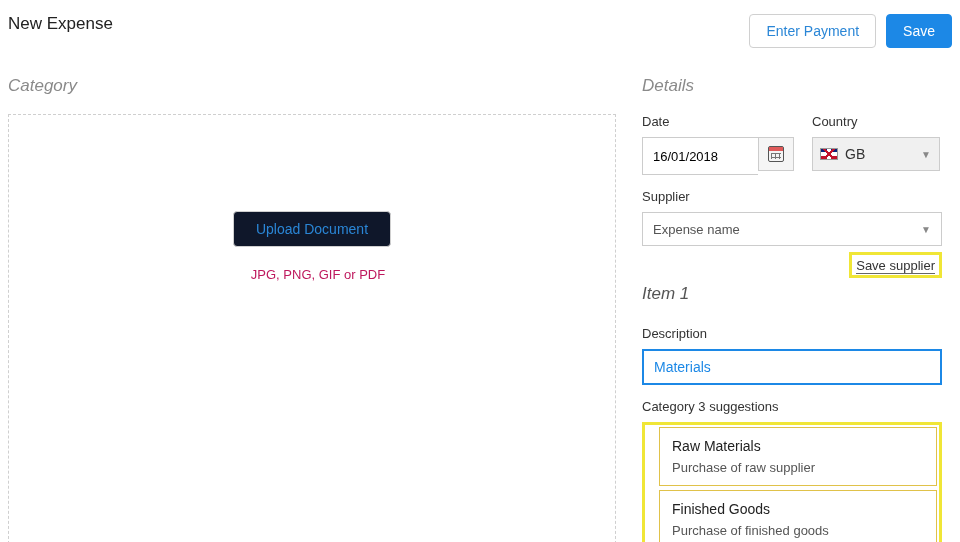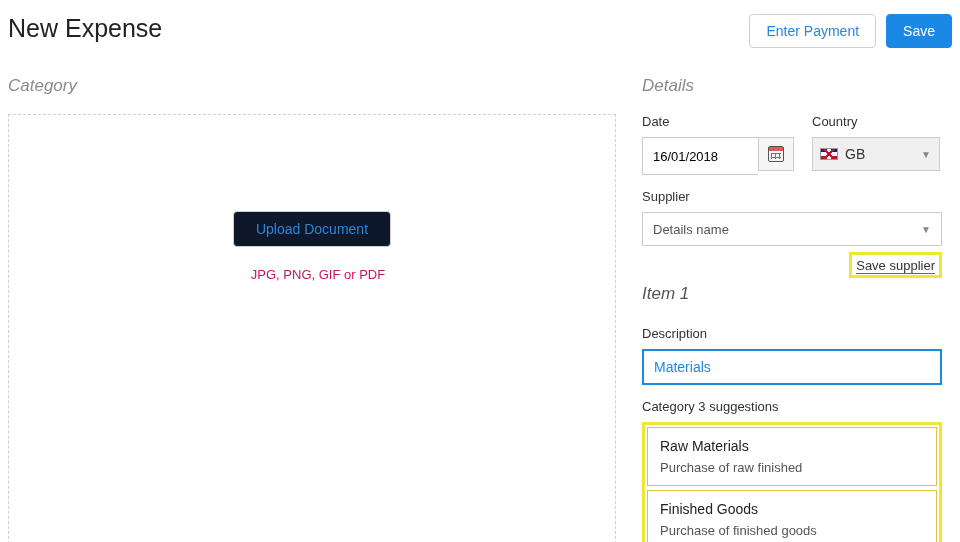--- a/index.html
+++ b/index.html
@@ -1,19 +1,19 @@
 <!DOCTYPE html>
 <html><head>
 <meta charset="utf-8">
 <style>
   * { box-sizing: border-box; margin: 0; padding: 0; }
   body { font-family: -apple-system, "Segoe UI", Arial, sans-serif; background: #fff; color: #333; width: 960px; height: 542px; overflow: hidden; font-size: 14px; }
   .container { padding: 14px 8px 0 8px; }
   .header-row { display: flex; justify-content: space-between; align-items: flex-start; margin-bottom: 28px; }
-  .page-title { font-size: 25px; font-weight: 400; color: #222; }
+  .page-title { font-size: 17px; font-weight: 400; color: #222; }
   .header-actions { display: flex; gap: 10px; }
   .btn { height: 34px; padding: 0 16px; border-radius: 4px; cursor: pointer; font-size: 14px; display: flex; align-items: center; justify-content: center; }
   .btn-enter { background: #fff; border: 1px solid #d0d0d0; color: #2a86d6; }
   .btn-save { background: #1c88e6; border: 1px solid #1c88e6; color: #fff; font-weight: 500; }
   .cols { display: flex; gap: 26px; }
   .col-left { width: 608px; }
   .col-right { width: 300px; }
   .section-heading { font-size: 17px; font-style: italic; color: #8a8a8a; margin-bottom: 18px; font-weight: 400; }
   .dropzone { border: 1.5px dashed #cfcfcf; height: 430px; display: flex; flex-direction: column; align-items: center; padding-top: 96px; }
   .upload-btn { background: #0f172a; border: 1px solid #d0d0d0; color: #2a86d6; height: 36px; padding: 0 22px; border-radius: 4px; cursor: pointer; font-size: 14px; }
@@ -46,21 +46,21 @@
   }
   .supplier-select { width: 100%; height: 34px; border: 1px solid #ccc; background: #fff; display: flex; align-items: center; padding: 0 10px; cursor: pointer; font-size: 13px; color: #555; }
   .supplier-select .chev { margin-left: auto; color: #888; }
   .save-supplier-wrap { display: flex; justify-content: flex-end; margin-top: 6px; margin-bottom: 4px; }
   .save-supplier-hl { border: 3px solid #f0e636; padding: 2px 4px; }
   .save-supplier-link { font-size: 13px; color: #333; border-bottom: 1px solid #666; cursor: pointer; }
   .item-heading { font-size: 17px; font-style: italic; color: #555; margin-top: 6px; margin-bottom: 22px; }
   .desc-input { width: 100%; height: 36px; border: 2px solid #1c88e6; padding: 0 10px; font-size: 14px; color: #1c88e6; outline: none; }
   .cat-label { font-size: 13px; color: #333; margin-top: 14px; margin-bottom: 8px; }
   .suggestions-hl { border: 3px solid #f0e636; padding: 2px; }
-  .suggestion { border: 1px solid #e0c24a; padding: 10px 12px; }
+  .suggestion { border: 1px solid #e0c24a; padding: 10px 12px; margin-left: 12px; }
   .suggestion + .suggestion { margin-top: 4px; }
   .sugg-title { font-size: 14px; color: #222; margin-bottom: 6px; }
   .sugg-desc { font-size: 13px; color: #555; }
   .chev { font-size: 10px; }
   input { font-family: inherit; }
 </style>
 </head>
 <body>
 
 <div class="container">
@@ -100,21 +100,21 @@
             <span class="flag"></span>
             <span>GB</span>
             <span class="chev">▼</span>
           </div>
         </div>
       </div>
 
       <div class="field" style="margin-bottom:0;">
         <label class="field-label">Supplier</label>
         <div class="supplier-select">
-          <span>Details name</span>
+          <span>Expense name</span>
           <span class="chev">▼</span>
         </div>
       </div>
 
       <div class="save-supplier-wrap">
         <span class="save-supplier-hl">
           <span class="save-supplier-link">Save supplier</span>
         </span>
       </div>
 
@@ -123,21 +123,21 @@
       <div class="field">
         <label class="field-label">Description</label>
         <input class="desc-input" value="Materials" style="">
       </div>
 
       <div class="cat-label">Category 3 suggestions</div>
 
       <div class="suggestions-hl">
         <div class="suggestion">
           <div class="sugg-title">Raw Materials</div>
-          <div class="sugg-desc">Purchase of raw finished</div>
+          <div class="sugg-desc">Purchase of raw supplier</div>
         </div>
         <div class="suggestion">
           <div class="sugg-title">Finished Goods</div>
           <div class="sugg-desc">Purchase of finished goods</div>
         </div>
       </div>
     </div>
   </div>
 </div>
 

